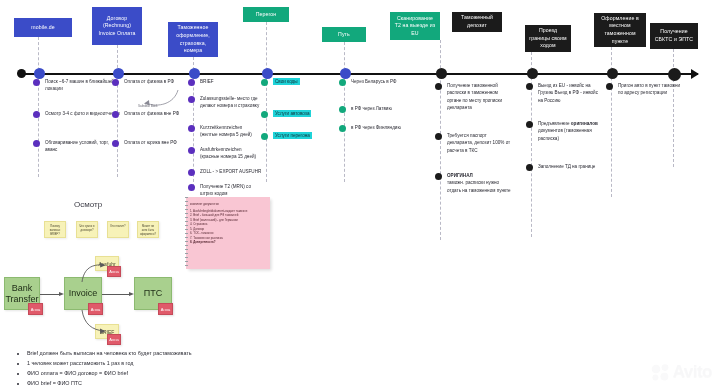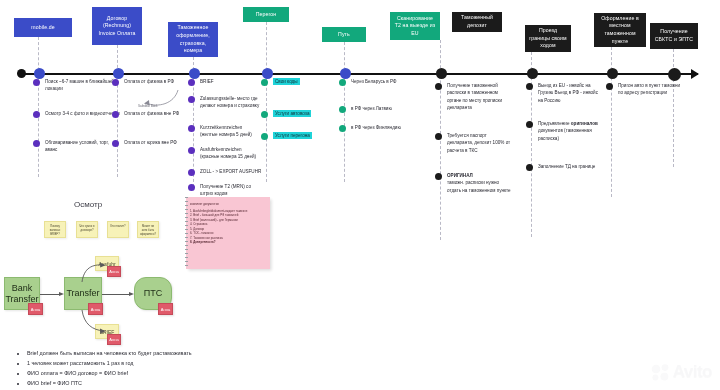--- a/index.html
+++ b/index.html
@@ -307,27 +307,27 @@
   </div>
 
   <div class="gbox" style="left:4px;top:277px;width:36px;height:33px;">
     <span>Bank Transfer</span>
   </div>
   <div class="rbox" style="left:28px;top:303px;width:15px;height:12px;">
     <span>Анна</span>
   </div>
 
   <div class="gbox" style="left:64px;top:277px;width:38px;height:33px;">
-    <span>Transfer</span>
+    <span>Invoice</span>
   </div>
   <div class="rbox" style="left:88px;top:303px;width:15px;height:12px;">
     <span>Анна</span>
   </div>
 
-  <div class="gbox" style="left:134px;top:277px;width:38px;height:33px;border-radius:12px;">
+  <div class="gbox" style="left:134px;top:277px;width:38px;height:33px;">
     <span>ПТС</span>
   </div>
   <div class="rbox" style="left:158px;top:303px;width:15px;height:12px;">
     <span>Анна</span>
   </div>
 
   <div class="conn" style="left:40px;top:294px;width:20px;"></div>
   <div class="conn" style="left:102px;top:294px;width:28px;"></div>
   <svg style="position:absolute;left:78px;top:262px;width:30px;height:20px;" viewBox="0 0 30 20">
     <path d="M4 20 C6 6, 14 2, 26 3" fill="none" stroke="#5a5a5a" stroke-width="0.9"></path>

